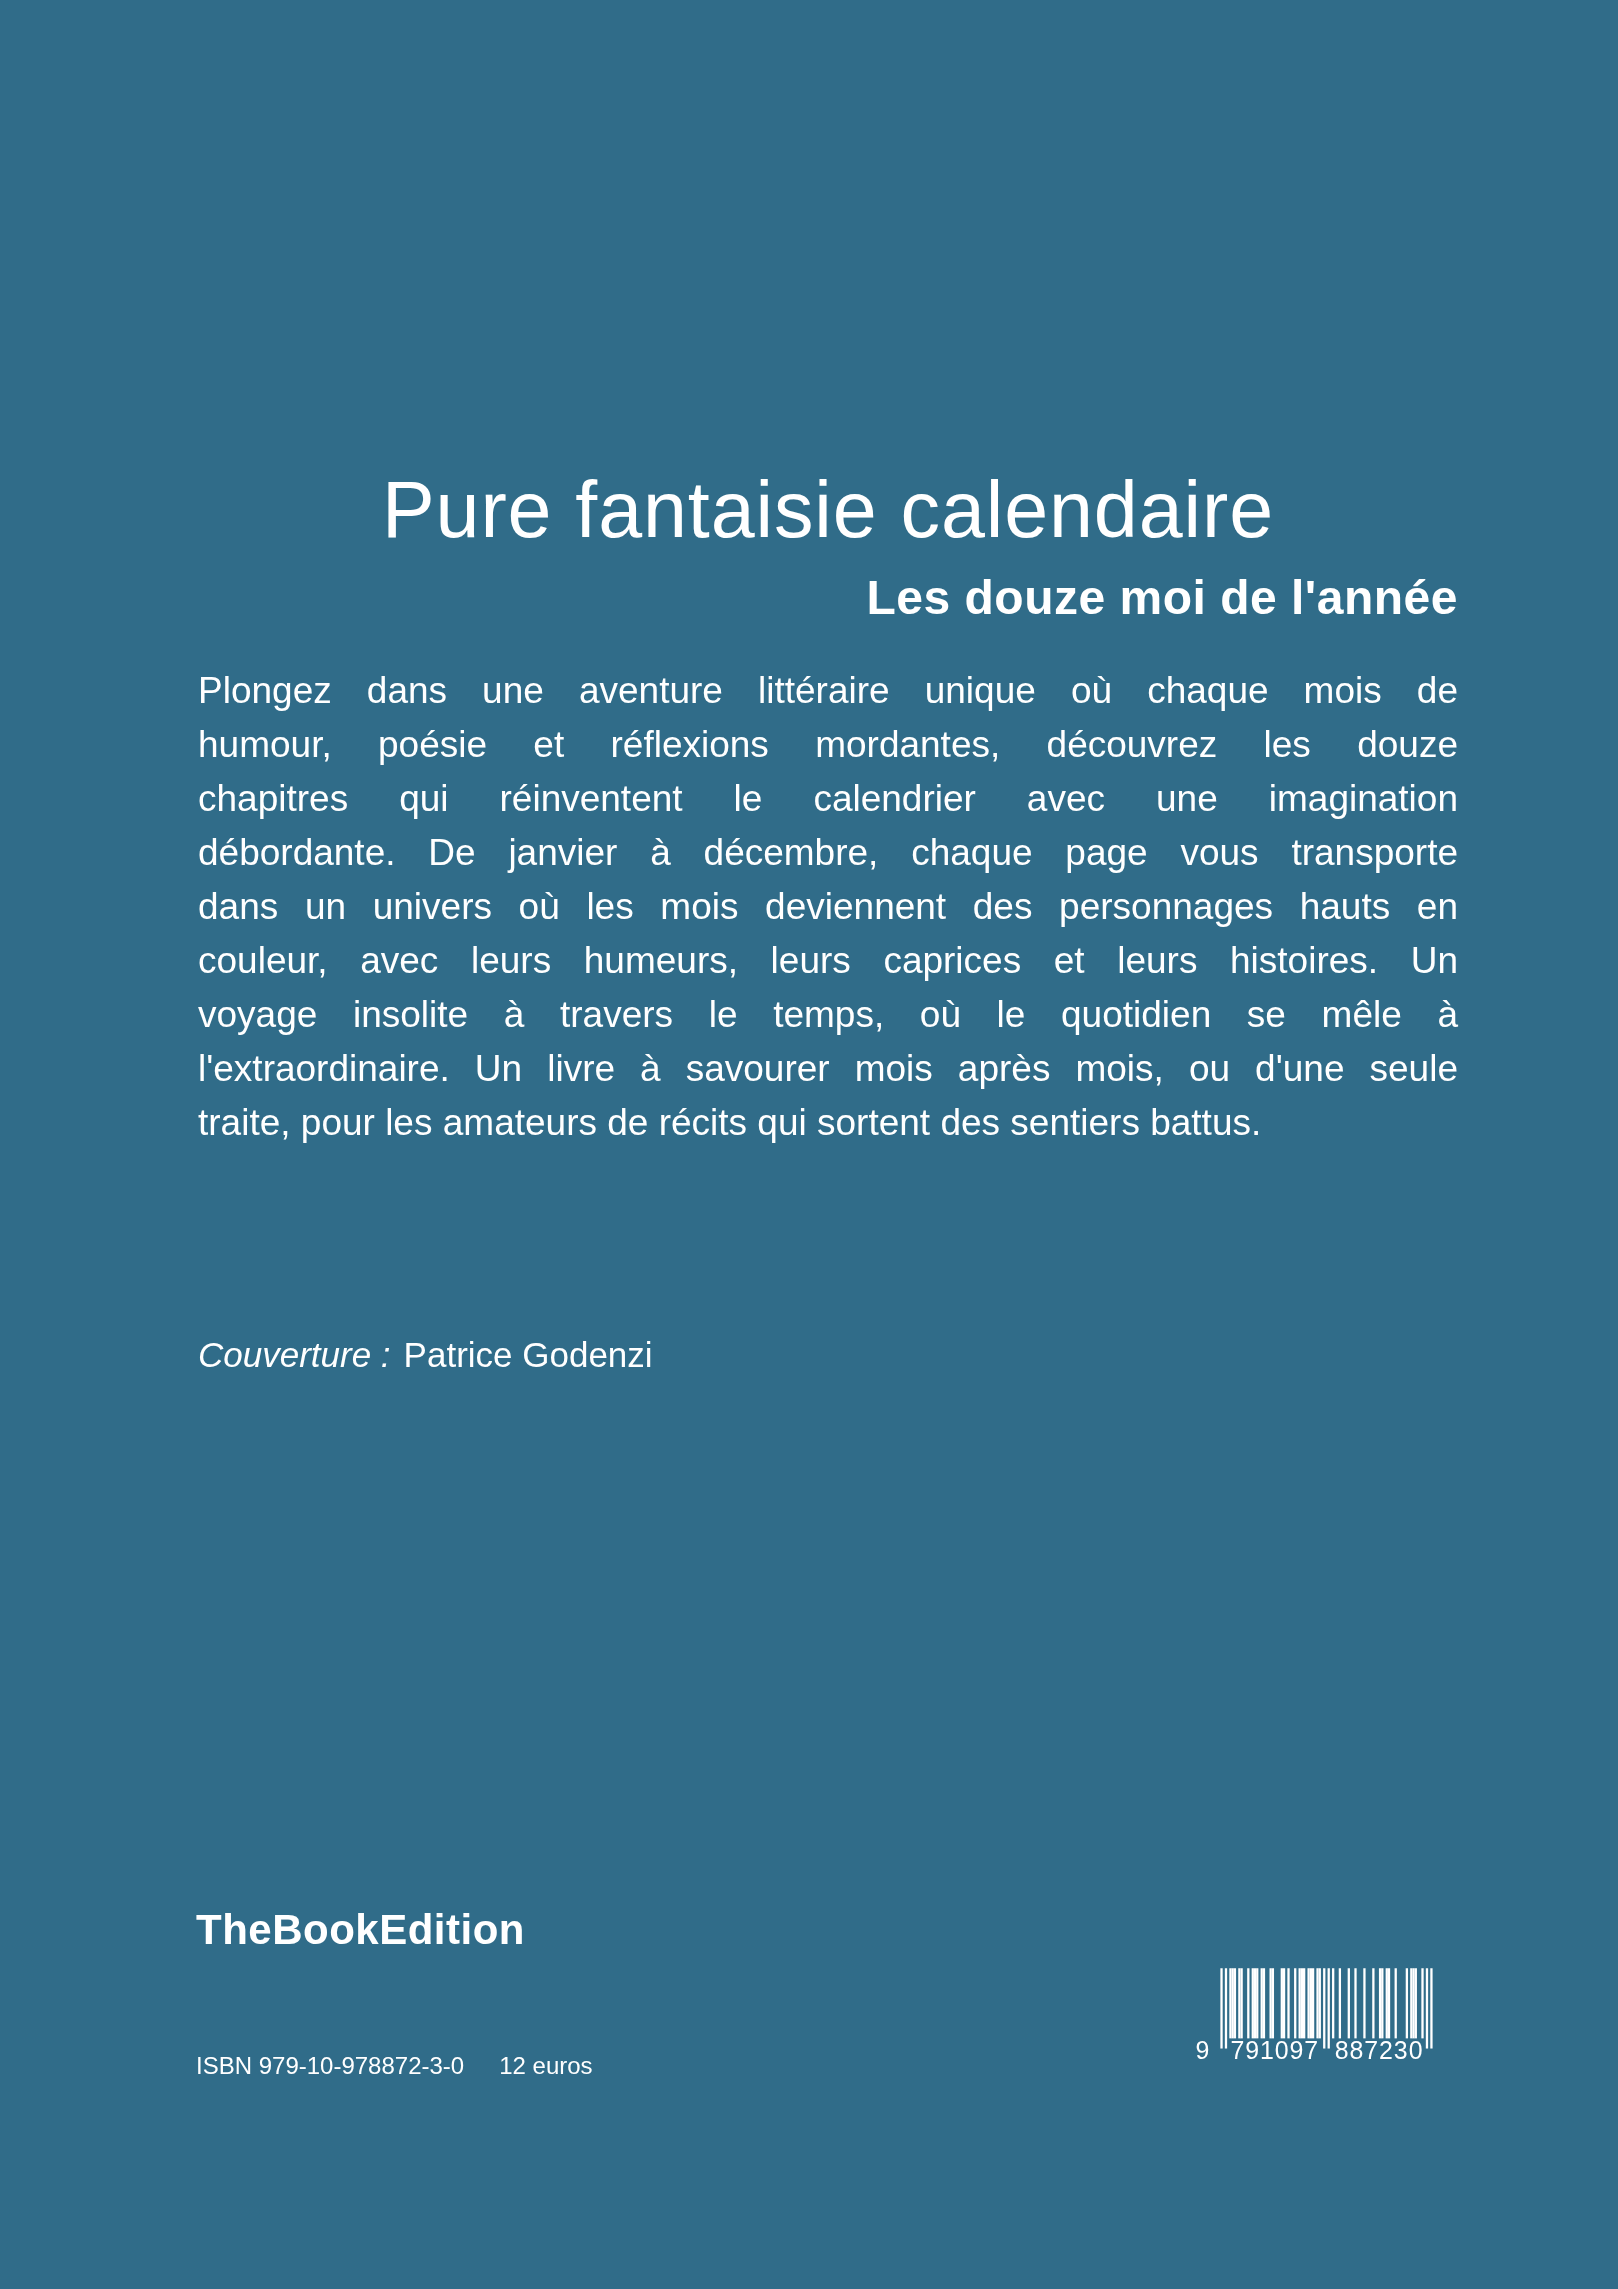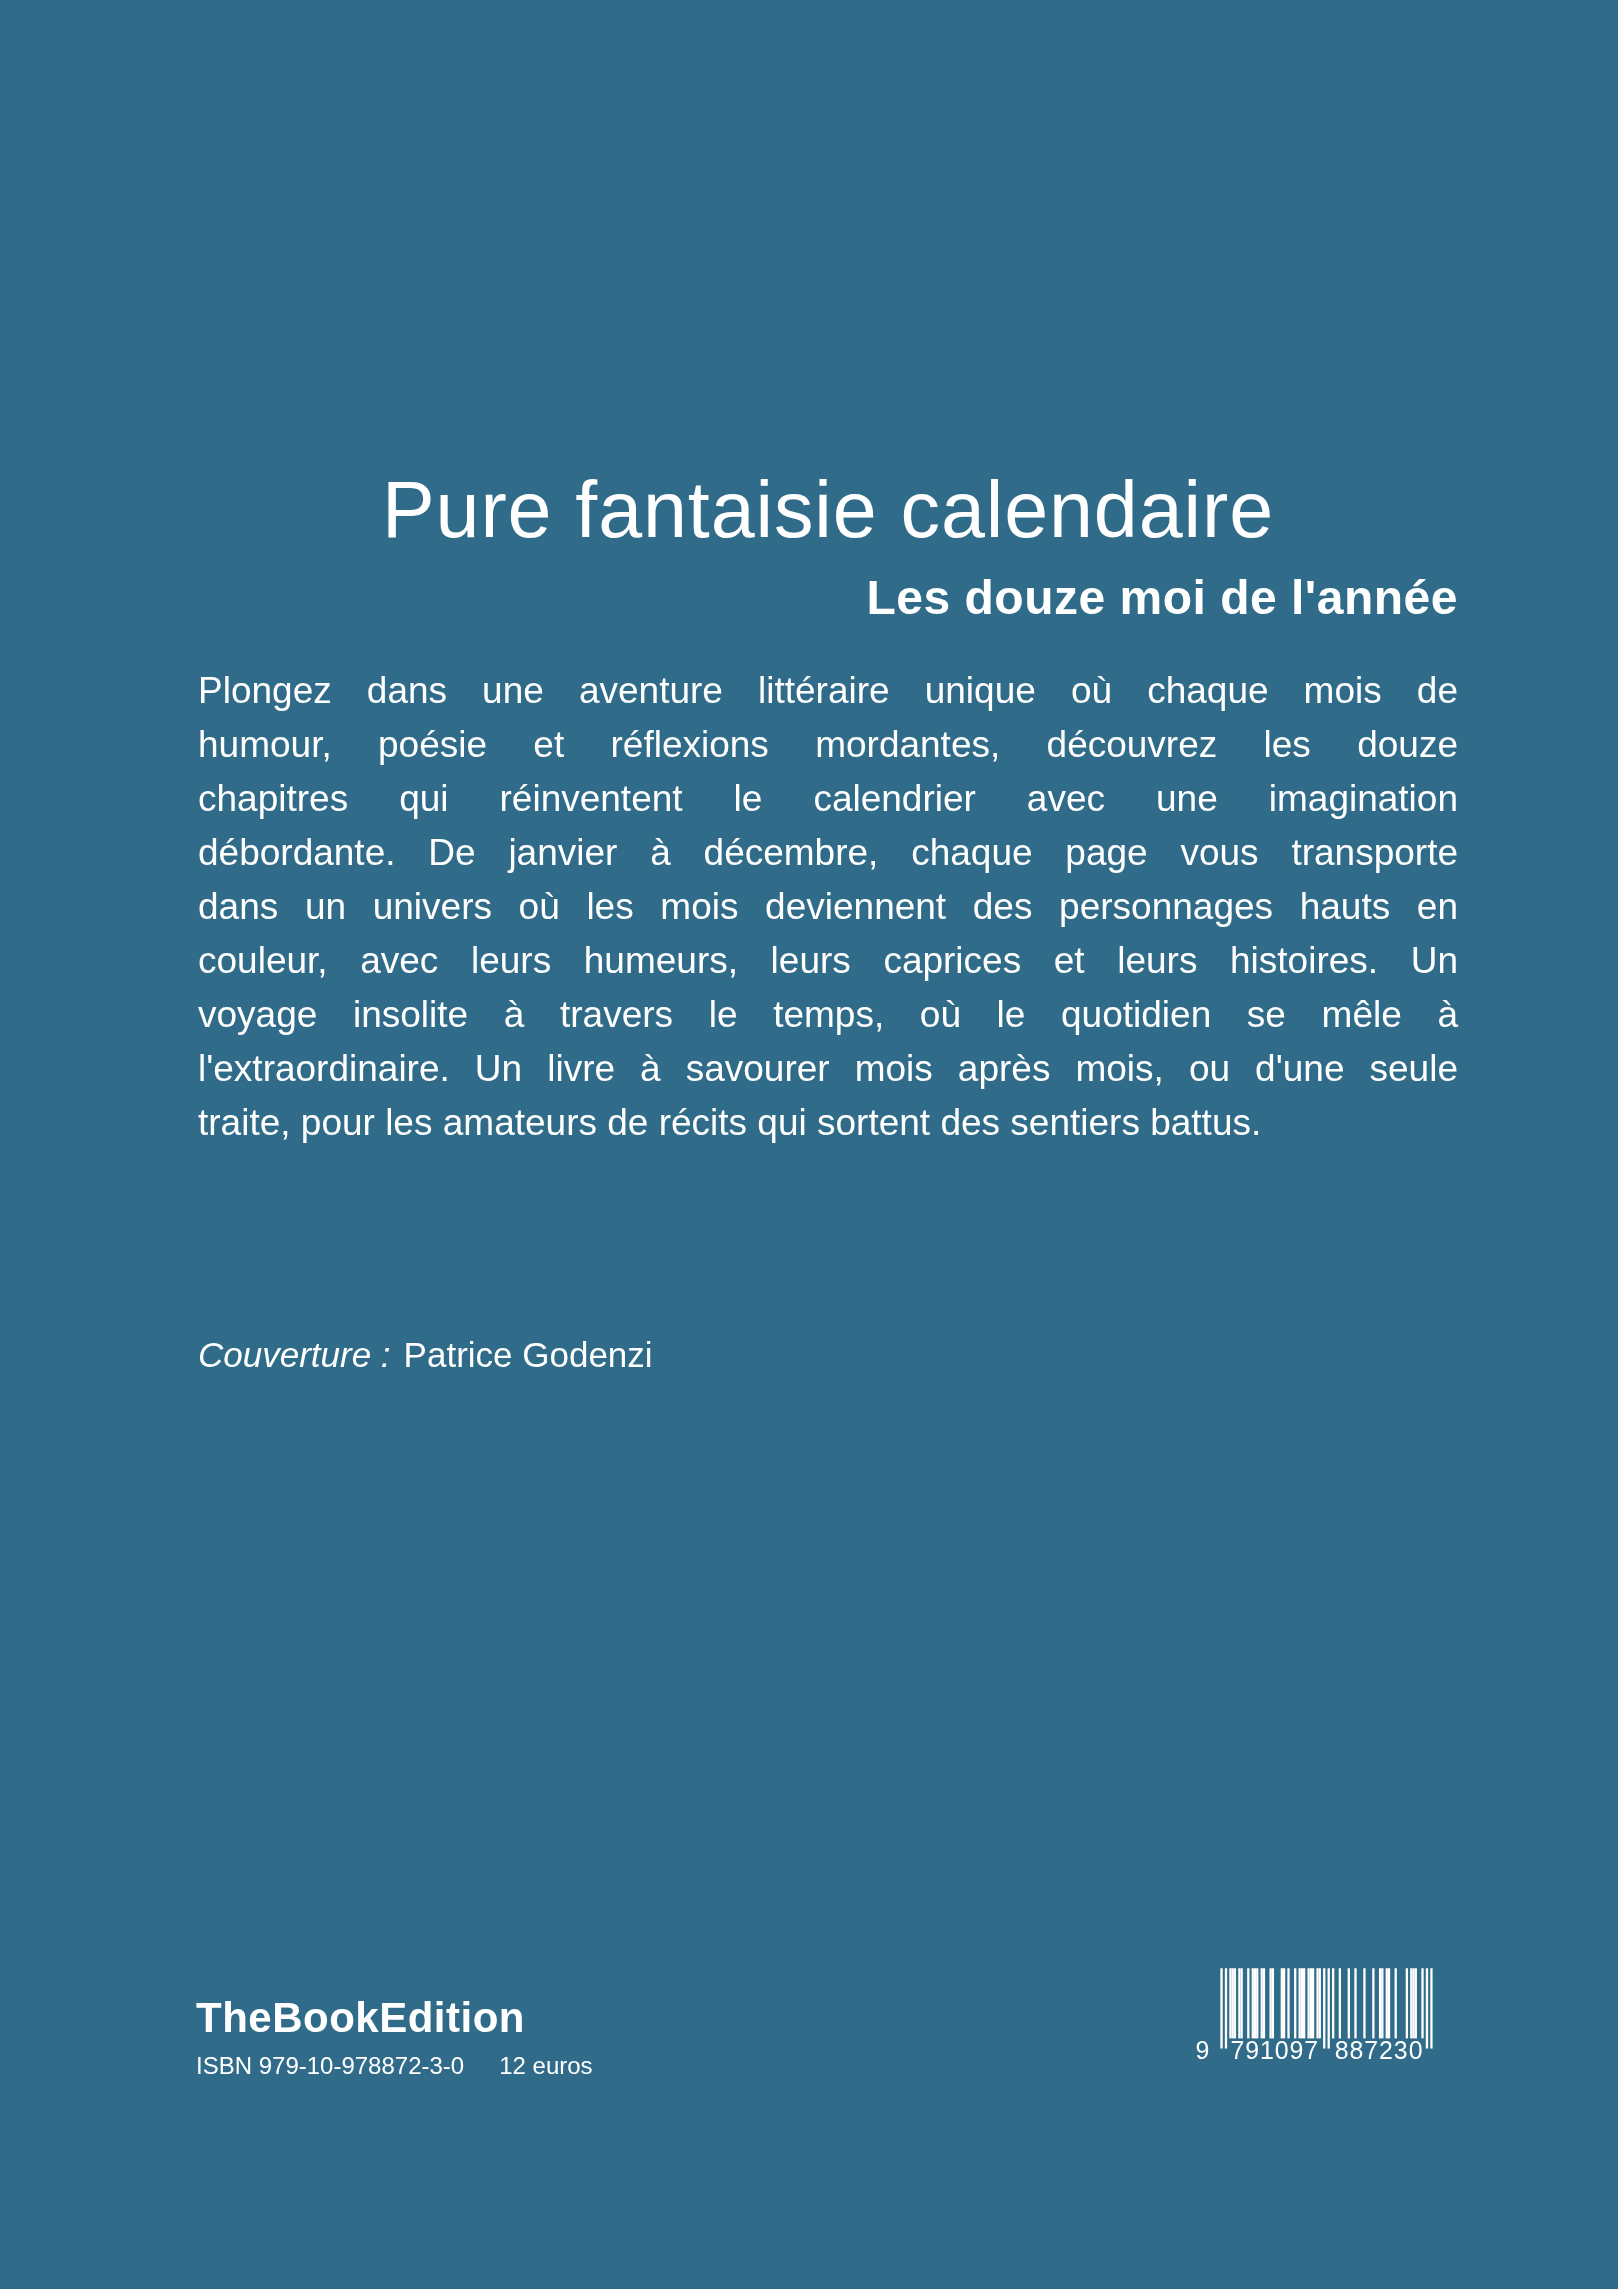--- a/index.html
+++ b/index.html
@@ -34,21 +34,21 @@
     white-space:normal;
   }
   .syn-line.last { text-align-last:left; }
   .credit {
     position:absolute; left:198px; top:1335px;
     font-size:35px; white-space:nowrap;
   }
   .credit .label { font-style:italic; }
   .credit .name { font-style:normal; margin-left:13px; }
   .publisher {
-    position:absolute; left:196px; top:1994px;
+    position:absolute; left:196px; top:1906px;
     font-size:42px; font-weight:bold; letter-spacing:0.5px;
   }
   .isbn-row {
     position:absolute; left:196px; top:2052px;
     font-size:24px; white-space:nowrap;
   }
   .isbn-row .price { margin-left:35px; }
   .barcode {
     position:absolute; left:1189px; top:1968px;
     width:251px; height:102px;

